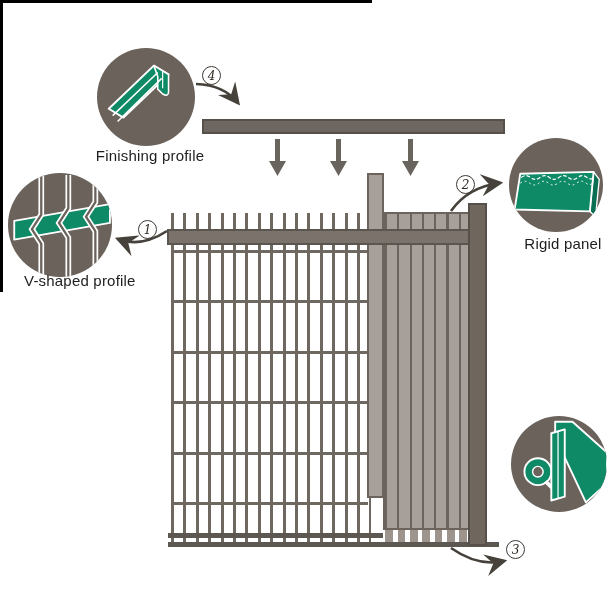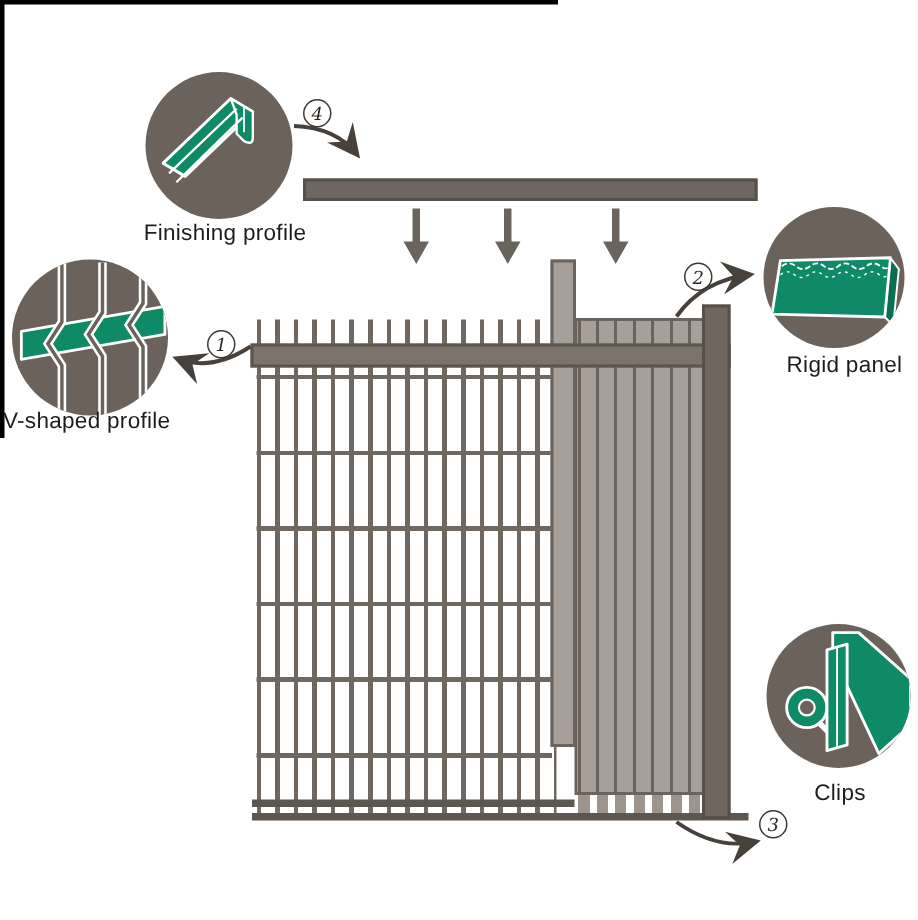--- a/index.html
+++ b/index.html
@@ -99,21 +99,21 @@
         <path d="M58,2 V34 L49,48 L58,62 V102"></path>
         <path d="M84,2 V28 L75,42 L84,56 V102"></path>
       </g>
       <g fill="none" stroke="#6a625b" stroke-width="2.2">
         <path d="M32,2 V40 L23,54 L32,68 V102"></path>
         <path d="M58,2 V34 L49,48 L58,62 V102"></path>
         <path d="M84,2 V28 L75,42 L84,56 V102"></path>
       </g>
     </svg>
   </div>
-  <div class="label" style="left:2px;top:272px;">V-shaped profile</div>
+  <div class="label" style="left:24px;top:272px;">V-shaped profile</div>
   <div class="stepnum" style="left:138px;top:220px;">
     <span>1</span>
   </div>
 
   <div class="callout-circle" style="left:509px;top:138px;width:94px;height:94px;">
     <svg viewBox="0 0 100 100">
       <polygon points="90,36 96,44 92,84 86,78" fill="#0a6e52" stroke="#ffffff" stroke-width="1.4" stroke-linejoin="round"></polygon>
       <polygon points="12,38 90,36 86,78 6,76" fill="#0e8a66" stroke="#ffffff" stroke-width="2" stroke-linejoin="round"></polygon>
       <path d="M13,42 q5,-4 10,0 q5,4 10,0 q5,-4 10,0 q5,4 10,0 q5,-4 10,0 q5,4 10,0 q5,-4 10,0 q4,3 7,0" fill="none" stroke="#ffffff" stroke-width="1.3" stroke-dasharray="4 2"></path>
       <path d="M12,48 q5,-4 10,0 q5,4 10,0 q5,-4 10,0 q5,4 10,0 q5,-4 10,0 q5,4 10,0 q5,-4 10,0 q4,3 7,0" fill="none" stroke="#ffffff" stroke-width="1" stroke-dasharray="2 3"></path>
@@ -127,18 +127,17 @@
   <div class="callout-circle" style="left:511px;top:416px;width:96px;height:96px;">
     <svg viewBox="0 0 100 100">
       <polygon points="46,6 64,6 100,38 100,70 78,90 46,22" fill="#0e8a66" stroke="#ffffff" stroke-width="2" stroke-linejoin="round"></polygon>
       <circle cx="28" cy="58" r="14" fill="#0e8a66" stroke="#ffffff" stroke-width="2"></circle>
       <circle cx="28" cy="58" r="5.5" fill="#6a625b" stroke="#ffffff" stroke-width="1.5"></circle>
       <path d="M36,68 L44,76" stroke="#ffffff" stroke-width="4"></path>
       <polygon points="42,18 56,14 56,84 42,88" fill="#0e8a66" stroke="#ffffff" stroke-width="2" stroke-linejoin="round"></polygon>
       <path d="M49,16 L49,86" stroke="#ffffff" stroke-width="1.3" fill="none"></path>
     </svg>
   </div>
-  <div class="label center" style="left:510px;top:520px;width:100px;">Clips</div>
   <div class="stepnum" style="left:506px;top:540px;">
     <span>3</span>
   </div>
 
 </div>
 
 </body></html>

